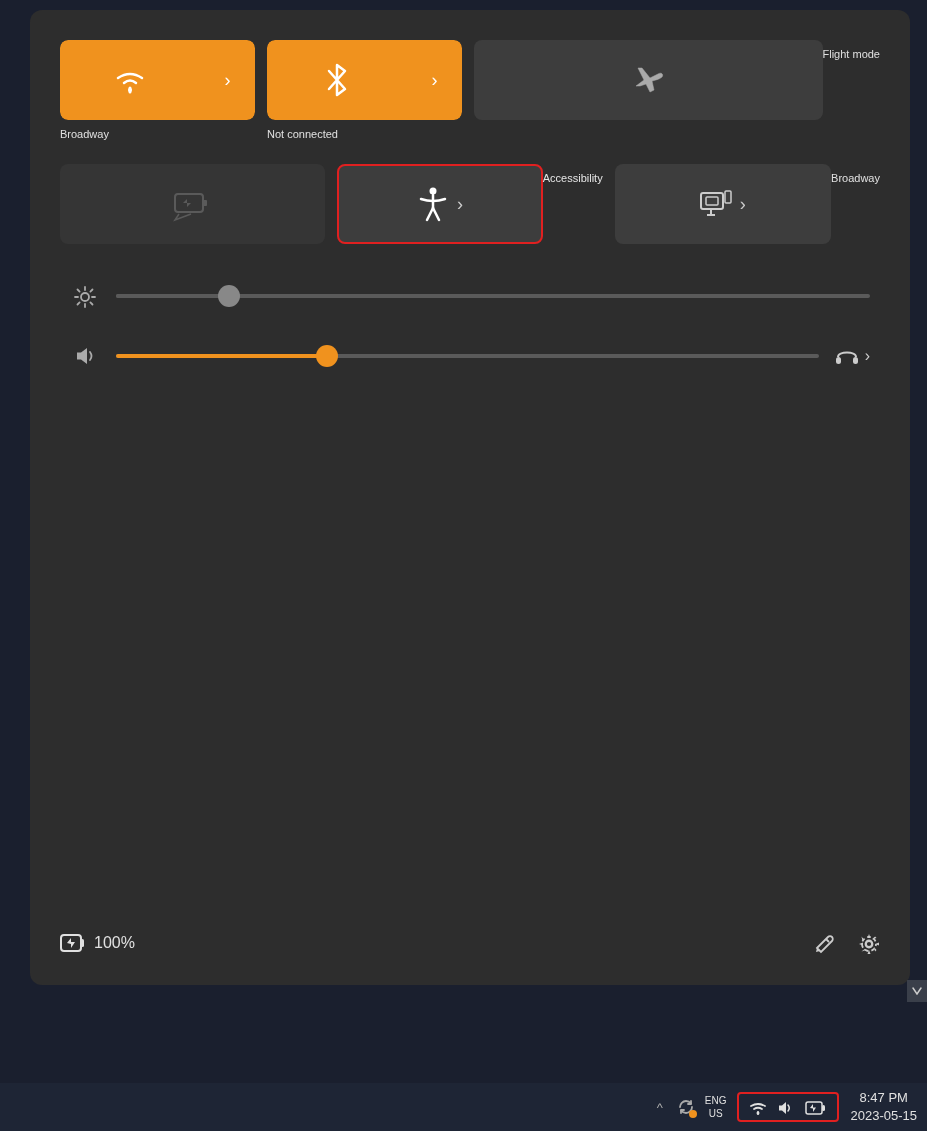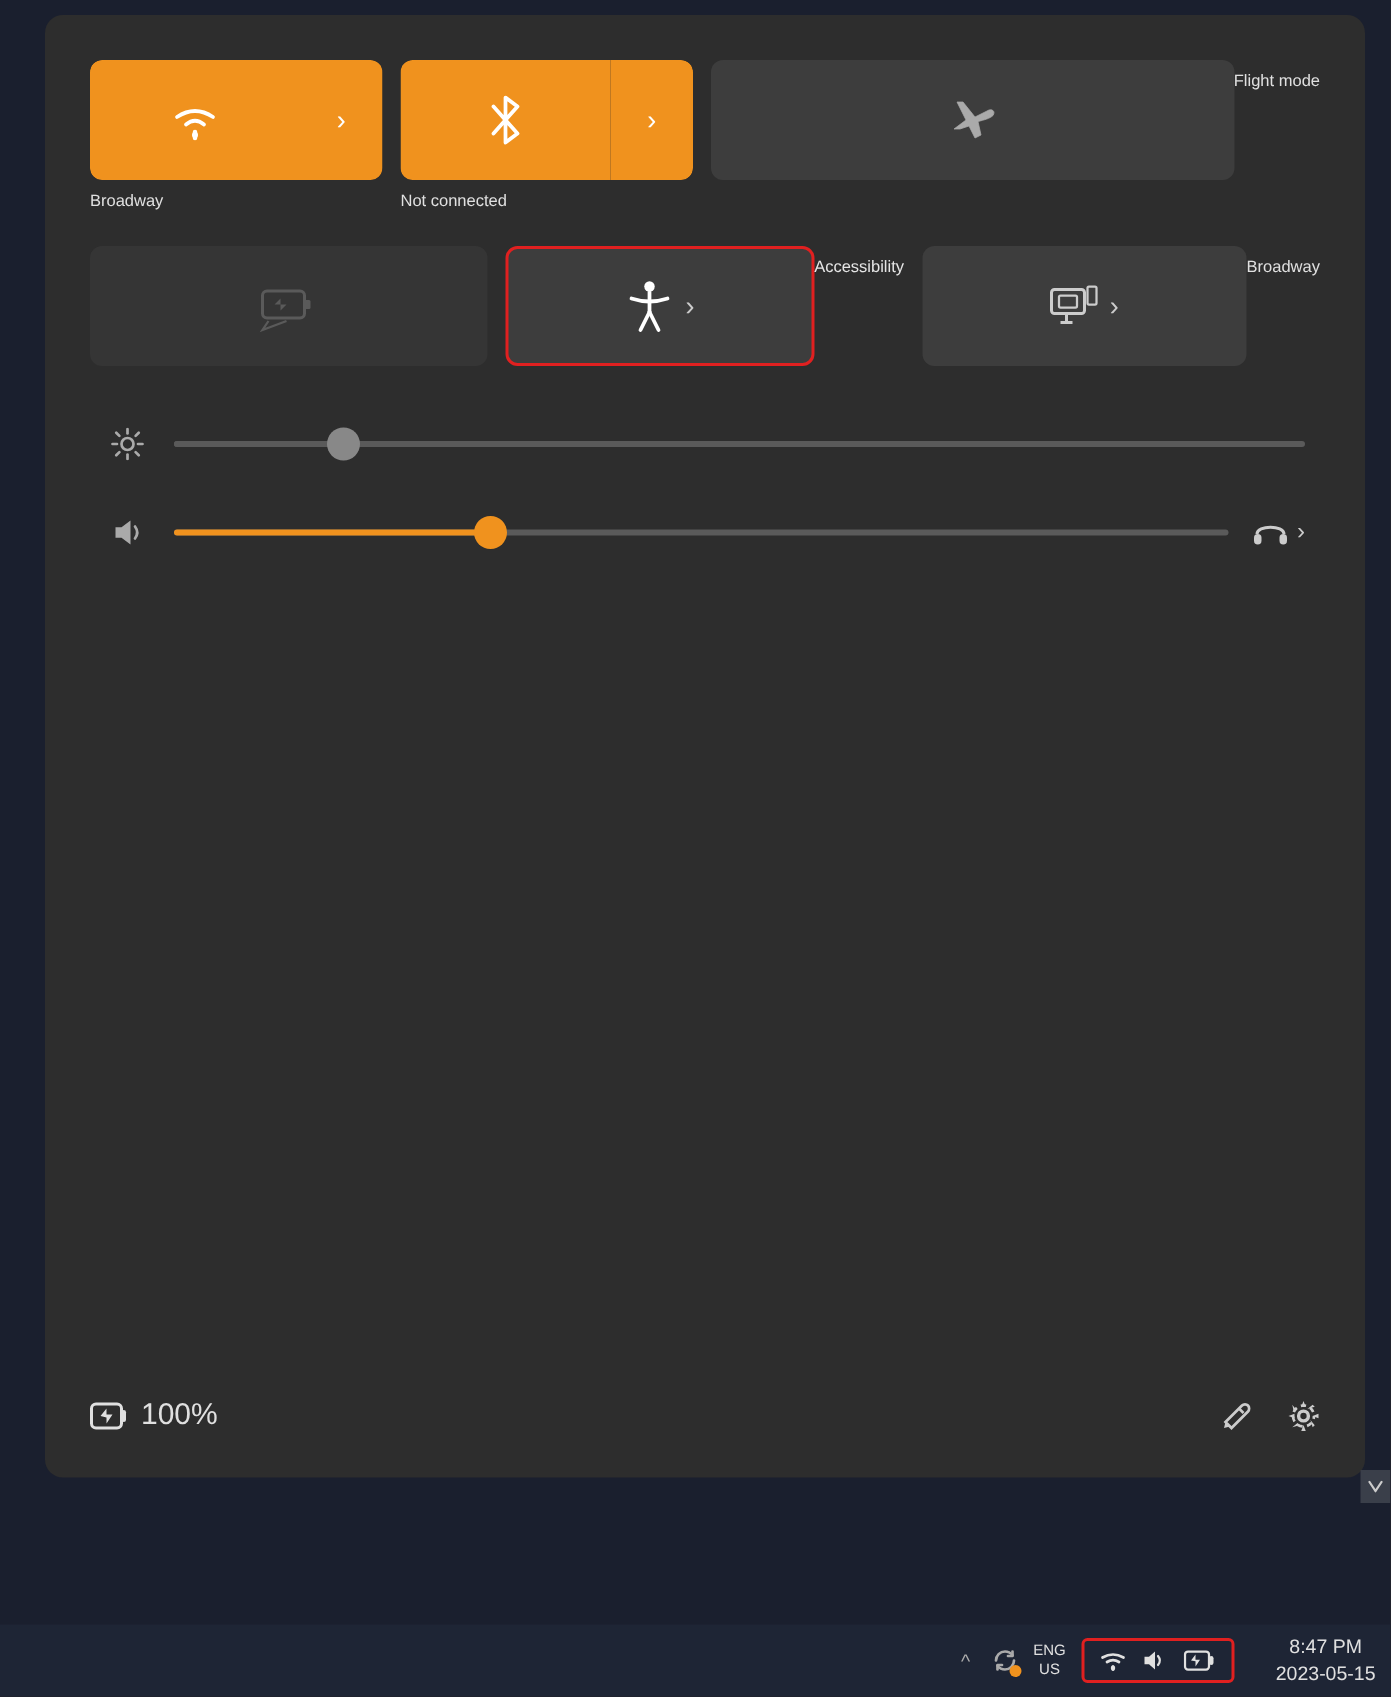--- a/index.html
+++ b/index.html
@@ -244,21 +244,21 @@
       display: flex;
       align-items: center;
       justify-content: space-between;
     }
 
     .battery-status {
       display: flex;
       align-items: center;
       gap: 8px;
       color: #e0e0e0;
-      font-size: 20px;
+      font-size: 16px;
     }
 
     .bottom-icons {
       display: flex;
       gap: 24px;
       align-items: center;
     }
 
     .bottom-icon-btn {
       color: #ccc;
@@ -336,21 +336,21 @@
     .taskbar-sys-icon {
       color: #e0e0e0;
       font-size: 16px;
     }
 
     .taskbar-clock {
       color: #e0e0e0;
       font-size: 13px;
       line-height: 1.4;
       text-align: center;
-      padding-left: 28px;
+      padding-left: 12px;
     }
 
     
     svg {
       display: inline-block;
       vertical-align: middle;
     }
   </style>
 </head>
 <body>

